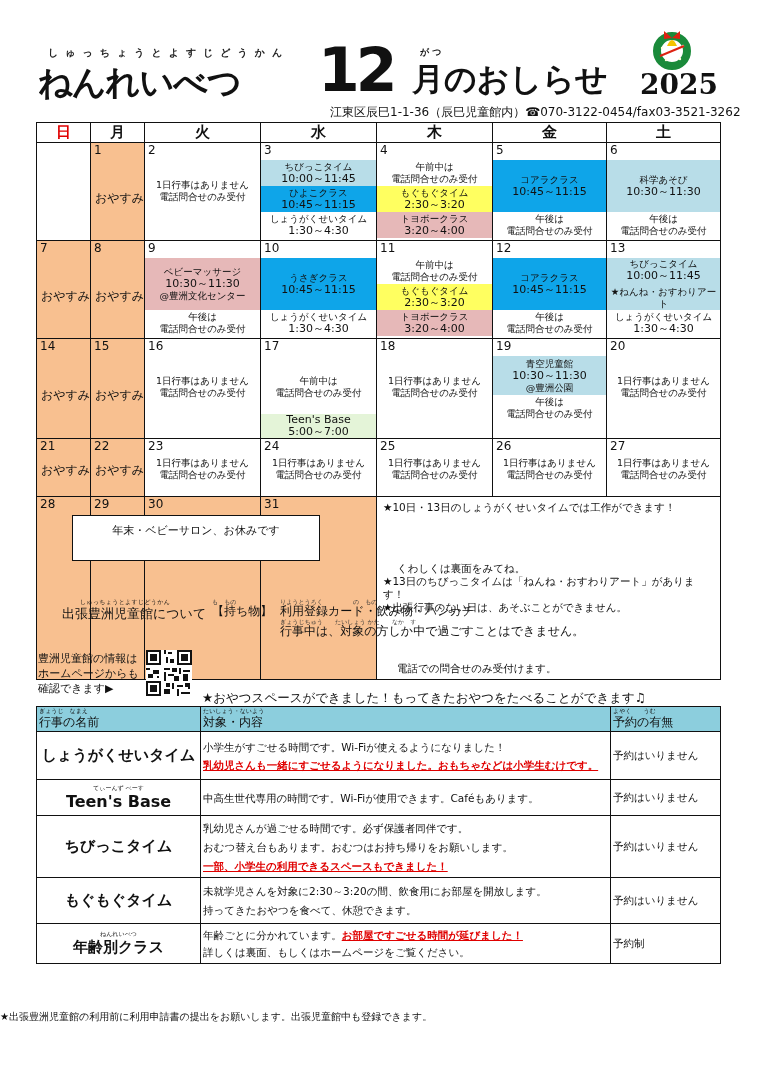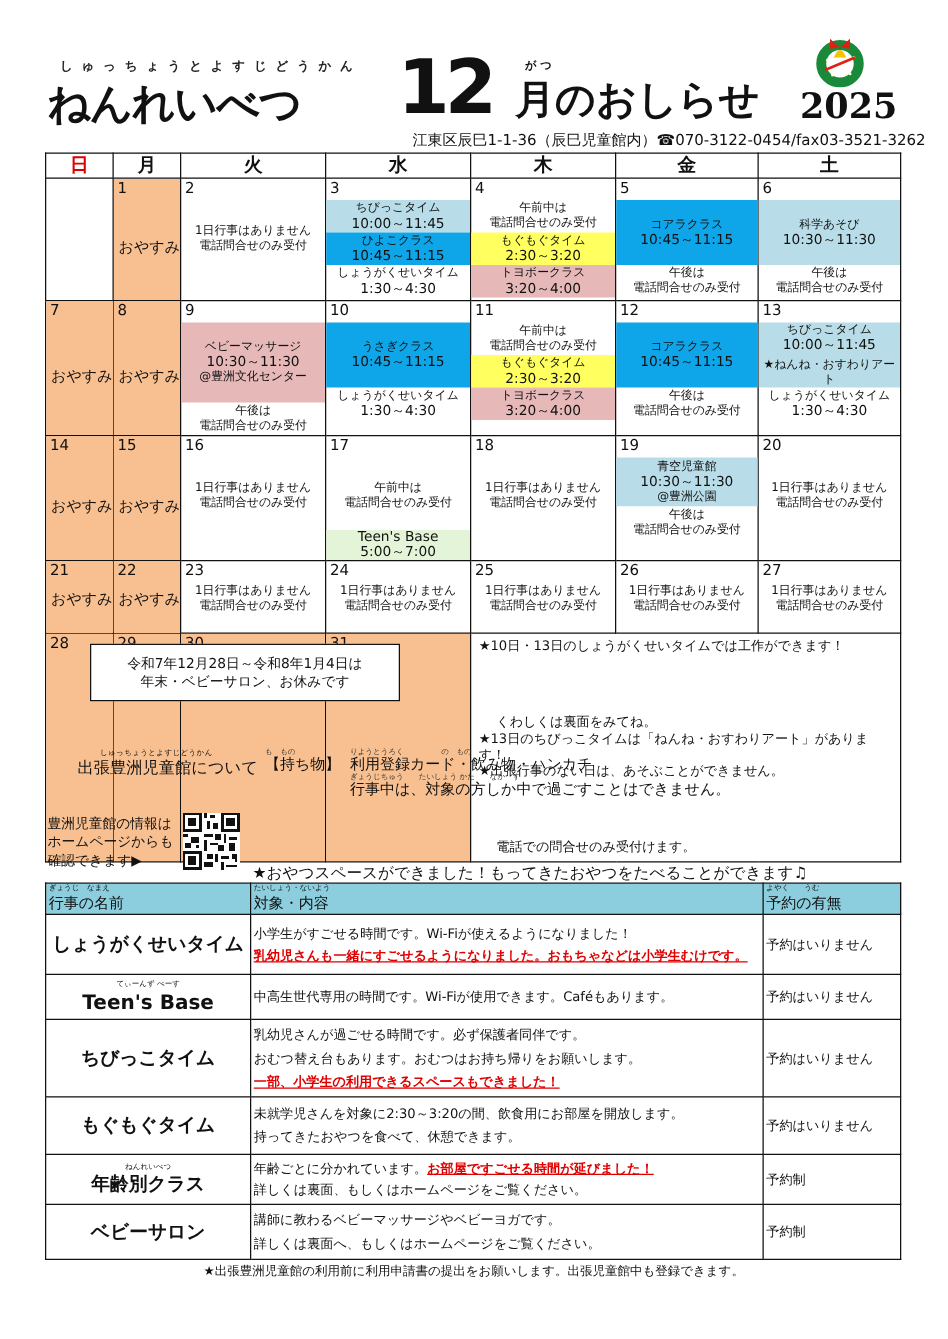--- a/index.html
+++ b/index.html
@@ -52,21 +52,21 @@
 
   
   .ev { left: 36px; top: 706px; width: 684px; position: absolute; border-collapse: collapse; table-layout: fixed; padding-left: 28px; }
   .ev th { background: #8ccedd; border: 1.2px solid #111; text-align: left; font-weight: normal; font-size: 12px; padding: 0 2px; height: 24px; vertical-align: bottom; }
   .ev th .furi { display: block; font-size: 6px; line-height: 7px; }
   .ev td { border: 1.2px solid #111; vertical-align: middle; font-size: 10.5px; padding: 2px 2px; }
   .ev td.name { text-align: center; font-size: 15px; font-weight: bold; }
   .ev td.name .furi { display: block; font-size: 6px; font-weight: normal; line-height: 8px; }
   .ev .line { line-height: 14px; }
   .red { color: #e00000; text-decoration: underline; font-weight: bold; }
-  .footer { left: 0; width: 758px; top: 1010px; text-align: center; font-size: 10px; }
+  .footer { left: 0; width: 758px; top: 1010px; font-size: 10px; }
 </style>
 </head>
 <body>
 
 <div class="abs furi-title">しゅっちょうとよすじどうかん</div>
 <div class="abs title-main">ねんれいべつ</div>
 <div class="abs month-num">12</div>
 <div class="abs furi-gatsu">がつ</div>
 <div class="abs month-rest">月のおしらせ</div>
 <svg class="abs wreath" viewBox="0 0 44 44">
@@ -174,21 +174,21 @@
     <td class="off">
       <div class="dnum">7</div>
       <div class="off-label">おやすみ</div>
     </td>
     <td class="off">
       <div class="dnum">8</div>
       <div class="off-label">おやすみ</div>
     </td>
     <td>
       <div class="dnum">9</div>
-      <div class="blk c-pink" style="height:64px">
+      <div class="blk c-pink" style="height:52px">
         <div>ベビーマッサージ</div>
         <div class="time">10:30～11:30</div>
         <div>@豊洲文化センター</div>
       </div>
       <div class="blk" style="height:26px">
         <div>午後は</div>
         <div>電話問合せのみ受付</div>
       </div>
     </td>
     <td>
@@ -363,21 +363,20 @@
         <div>★13日のちびっこタイムは「ねんね・おすわりアート」があります！</div>
         <div>★出張行事のない日は、あそぶことができません。</div>
         <div class="ind">電話での問合せのみ受付けます。</div>
       </div>
     </td>
   </tr>
 </tbody>
   </table>
 
 <div class="notice-box">
-  <div>令和7年12月28日～令和8年1月4日は</div>
   <div>年末・ベビーサロン、お休みです</div>
 </div>
 
 <div class="abs about-furi">しゅっちょうとよすじどうかん</div>
 <div class="abs about">出張豊洲児童館について</div>
 
 <div class="abs info-rows">
   <div class="info-row">
     <div class="lbl">
         <span class="furi">も　もの</span>
@@ -487,24 +486,16 @@
     <td class="res">予約はいりません</td>
   </tr>
   <tr style="height:40px">
     <td class="name"><span class="furi">ねんれいべつ</span><span>年齢別クラス</span></td>
     <td>
       <div class="line"><span>年齢ごとに分かれています。</span><span class="red">お部屋ですごせる時間が延びました！</span></div>
       <div class="line" style="margin-top:3px">詳しくは裏面、もしくはホームページをご覧ください。</div>
     </td>
     <td class="res">予約制</td>
   </tr>
-  <tr style="height:44px">
-    <td class="name"><span>ベビーサロン</span></td>
-    <td>
-      <div class="line">講師に教わるベビーマッサージやベビーヨガです。</div>
-      <div class="line" style="margin-top:5px">詳しくは裏面へ、もしくはホームページをご覧ください。</div>
-    </td>
-    <td class="res">予約制</td>
-  </tr>
 </tbody>
   </table>
 
 <div class="abs footer">★出張豊洲児童館の利用前に利用申請書の提出をお願いします。出張児童館中も登録できます。</div>
 
 </body></html>

